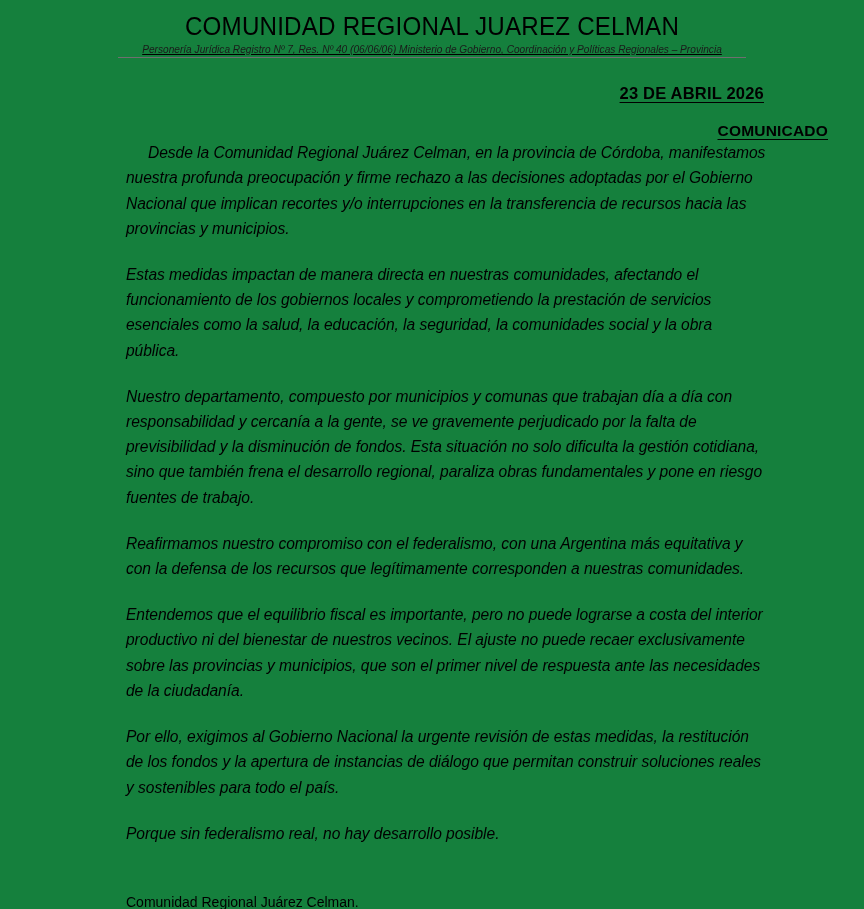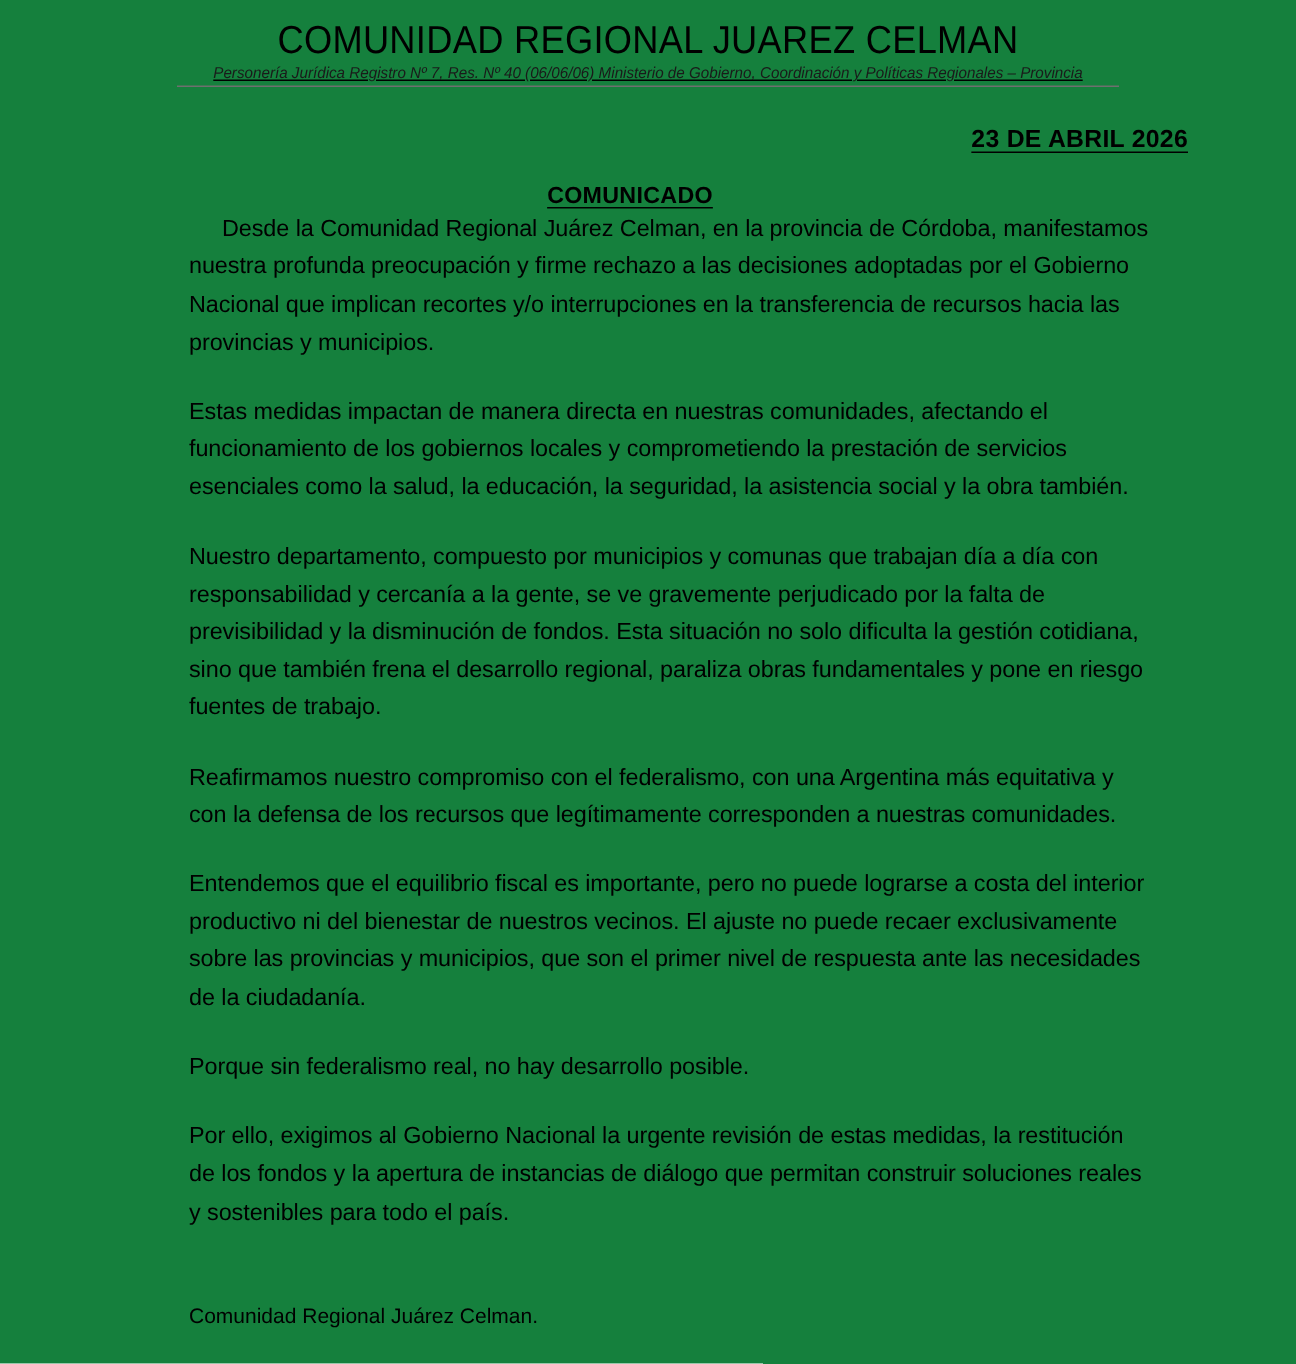--- a/index.html
+++ b/index.html
@@ -70,55 +70,56 @@
     font-style: italic;
     font-weight: 400;
     color: #1a1a1a;
     line-height: 1.3;
     padding-top: 2px;
   }
 
   
   .date-row {
     margin-top: 26px;
-    padding-right: 72px;
+    padding-right: 100px;
     text-align: right;
   }
   .date-text {
     font-size: 16.5px;
     font-weight: bold;
     text-decoration: underline;
     text-underline-offset: 2.5px;
     letter-spacing: 0.2px;
   }
 
   
   .heading-row {
     margin-top: 19px;
-    text-align: center;
-    padding-right: 24px;
+    text-align: right;
+    padding-right: 36px;
   }
   .heading-text {
     font-size: 15.5px;
     font-weight: bold;
     text-decoration: underline;
     text-underline-offset: 2.5px;
     letter-spacing: 0.2px;
   }
   .body-inner {
     margin-left: 126px;
     width: 640px;
   }
   .para {
     font-size: 15.6px;
     line-height: 25.2px;
     color: #000;
     margin: 0 0 21px 0;
     text-align: left;
     letter-spacing: -0.05px;
+    font-style: italic;
   }
   .para.indent::before {
     content: "";
     display: inline-block;
     width: 22px;
   }
   .signature {
     font-size: 14px;
     line-height: 25px;
     margin: 44px 0 0 0;
@@ -144,29 +145,29 @@
   </div>
 
   <div class="heading-row">
     <span class="heading-text">COMUNICADO</span>
   </div>
 
   <div class="body-inner">
 
     <p class="para indent">Desde la Comunidad Regional Juárez Celman, en la provincia de Córdoba, manifestamos nuestra profunda preocupación y firme rechazo a las decisiones adoptadas por el Gobierno Nacional que implican recortes y/o interrupciones en la transferencia de recursos hacia las provincias y municipios.</p>
 
-    <p class="para">Estas medidas impactan de manera directa en nuestras comunidades, afectando el funcionamiento de los gobiernos locales y comprometiendo la prestación de servicios esenciales como la salud, la educación, la seguridad, la asistencia social y la obra también.</p>
+    <p class="para">Estas medidas impactan de manera directa en nuestras comunidades, afectando el funcionamiento de los gobiernos locales y comprometiendo la prestación de servicios esenciales como la salud, la educación, la seguridad, la comunidades social y la obra pública.</p>
 
     <p class="para">Nuestro departamento, compuesto por municipios y comunas que trabajan día a día con responsabilidad y cercanía a la gente, se ve gravemente perjudicado por la falta de previsibilidad y la disminución de fondos. Esta situación no solo dificulta la gestión cotidiana, sino que también frena el desarrollo regional, paraliza obras fundamentales y pone en riesgo fuentes de trabajo.</p>
 
     <p class="para">Reafirmamos nuestro compromiso con el federalismo, con una Argentina más equitativa y con la defensa de los recursos que legítimamente corresponden a nuestras comunidades.</p>
 
     <p class="para">Entendemos que el equilibrio fiscal es importante, pero no puede lograrse a costa del interior productivo ni del bienestar de nuestros vecinos. El ajuste no puede recaer exclusivamente sobre las provincias y municipios, que son el primer nivel de respuesta ante las necesidades de la ciudadanía.</p>
 
+    <p class="para">Por ello, exigimos al Gobierno Nacional la urgente revisión de estas medidas, la restitución de los fondos y la apertura de instancias de diálogo que permitan construir soluciones reales y sostenibles para todo el país.</p>
+
     <p class="para">Porque sin federalismo real, no hay desarrollo posible.</p>
-
-    <p class="para">Por ello, exigimos al Gobierno Nacional la urgente revisión de estas medidas, la restitución de los fondos y la apertura de instancias de diálogo que permitan construir soluciones reales y sostenibles para todo el país.</p>
 
     <p class="signature">Comunidad Regional Juárez Celman.</p>
 
   </div>
 
 </div>
 
 </body></html>

